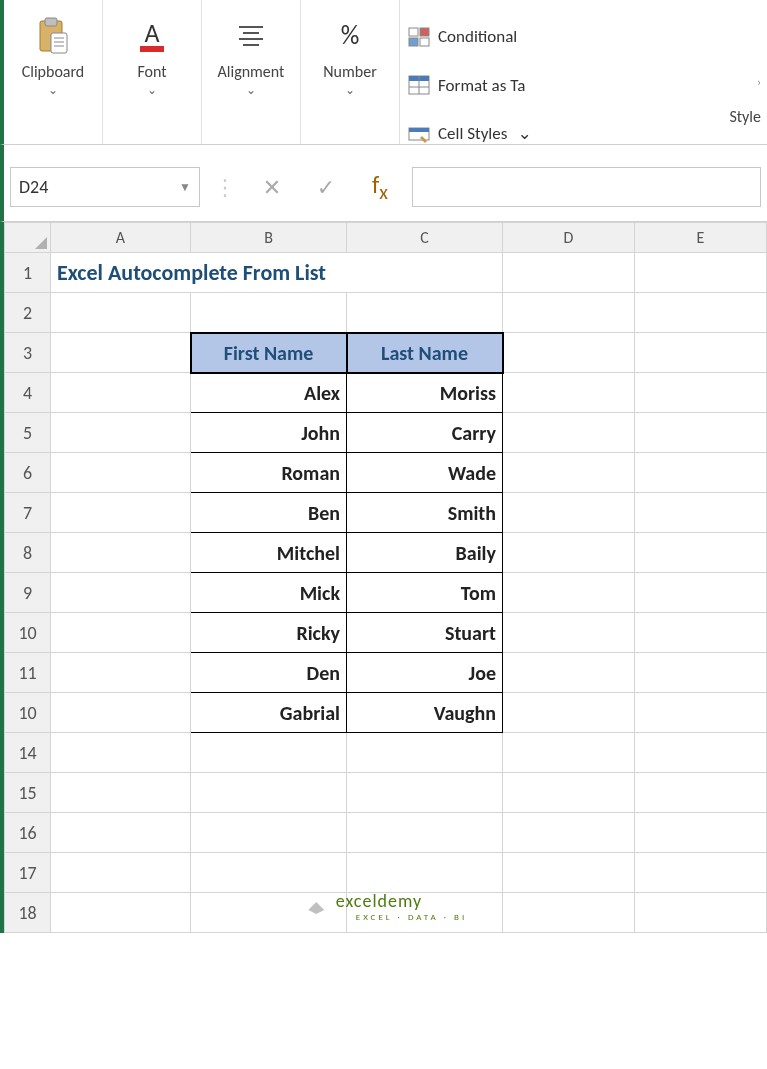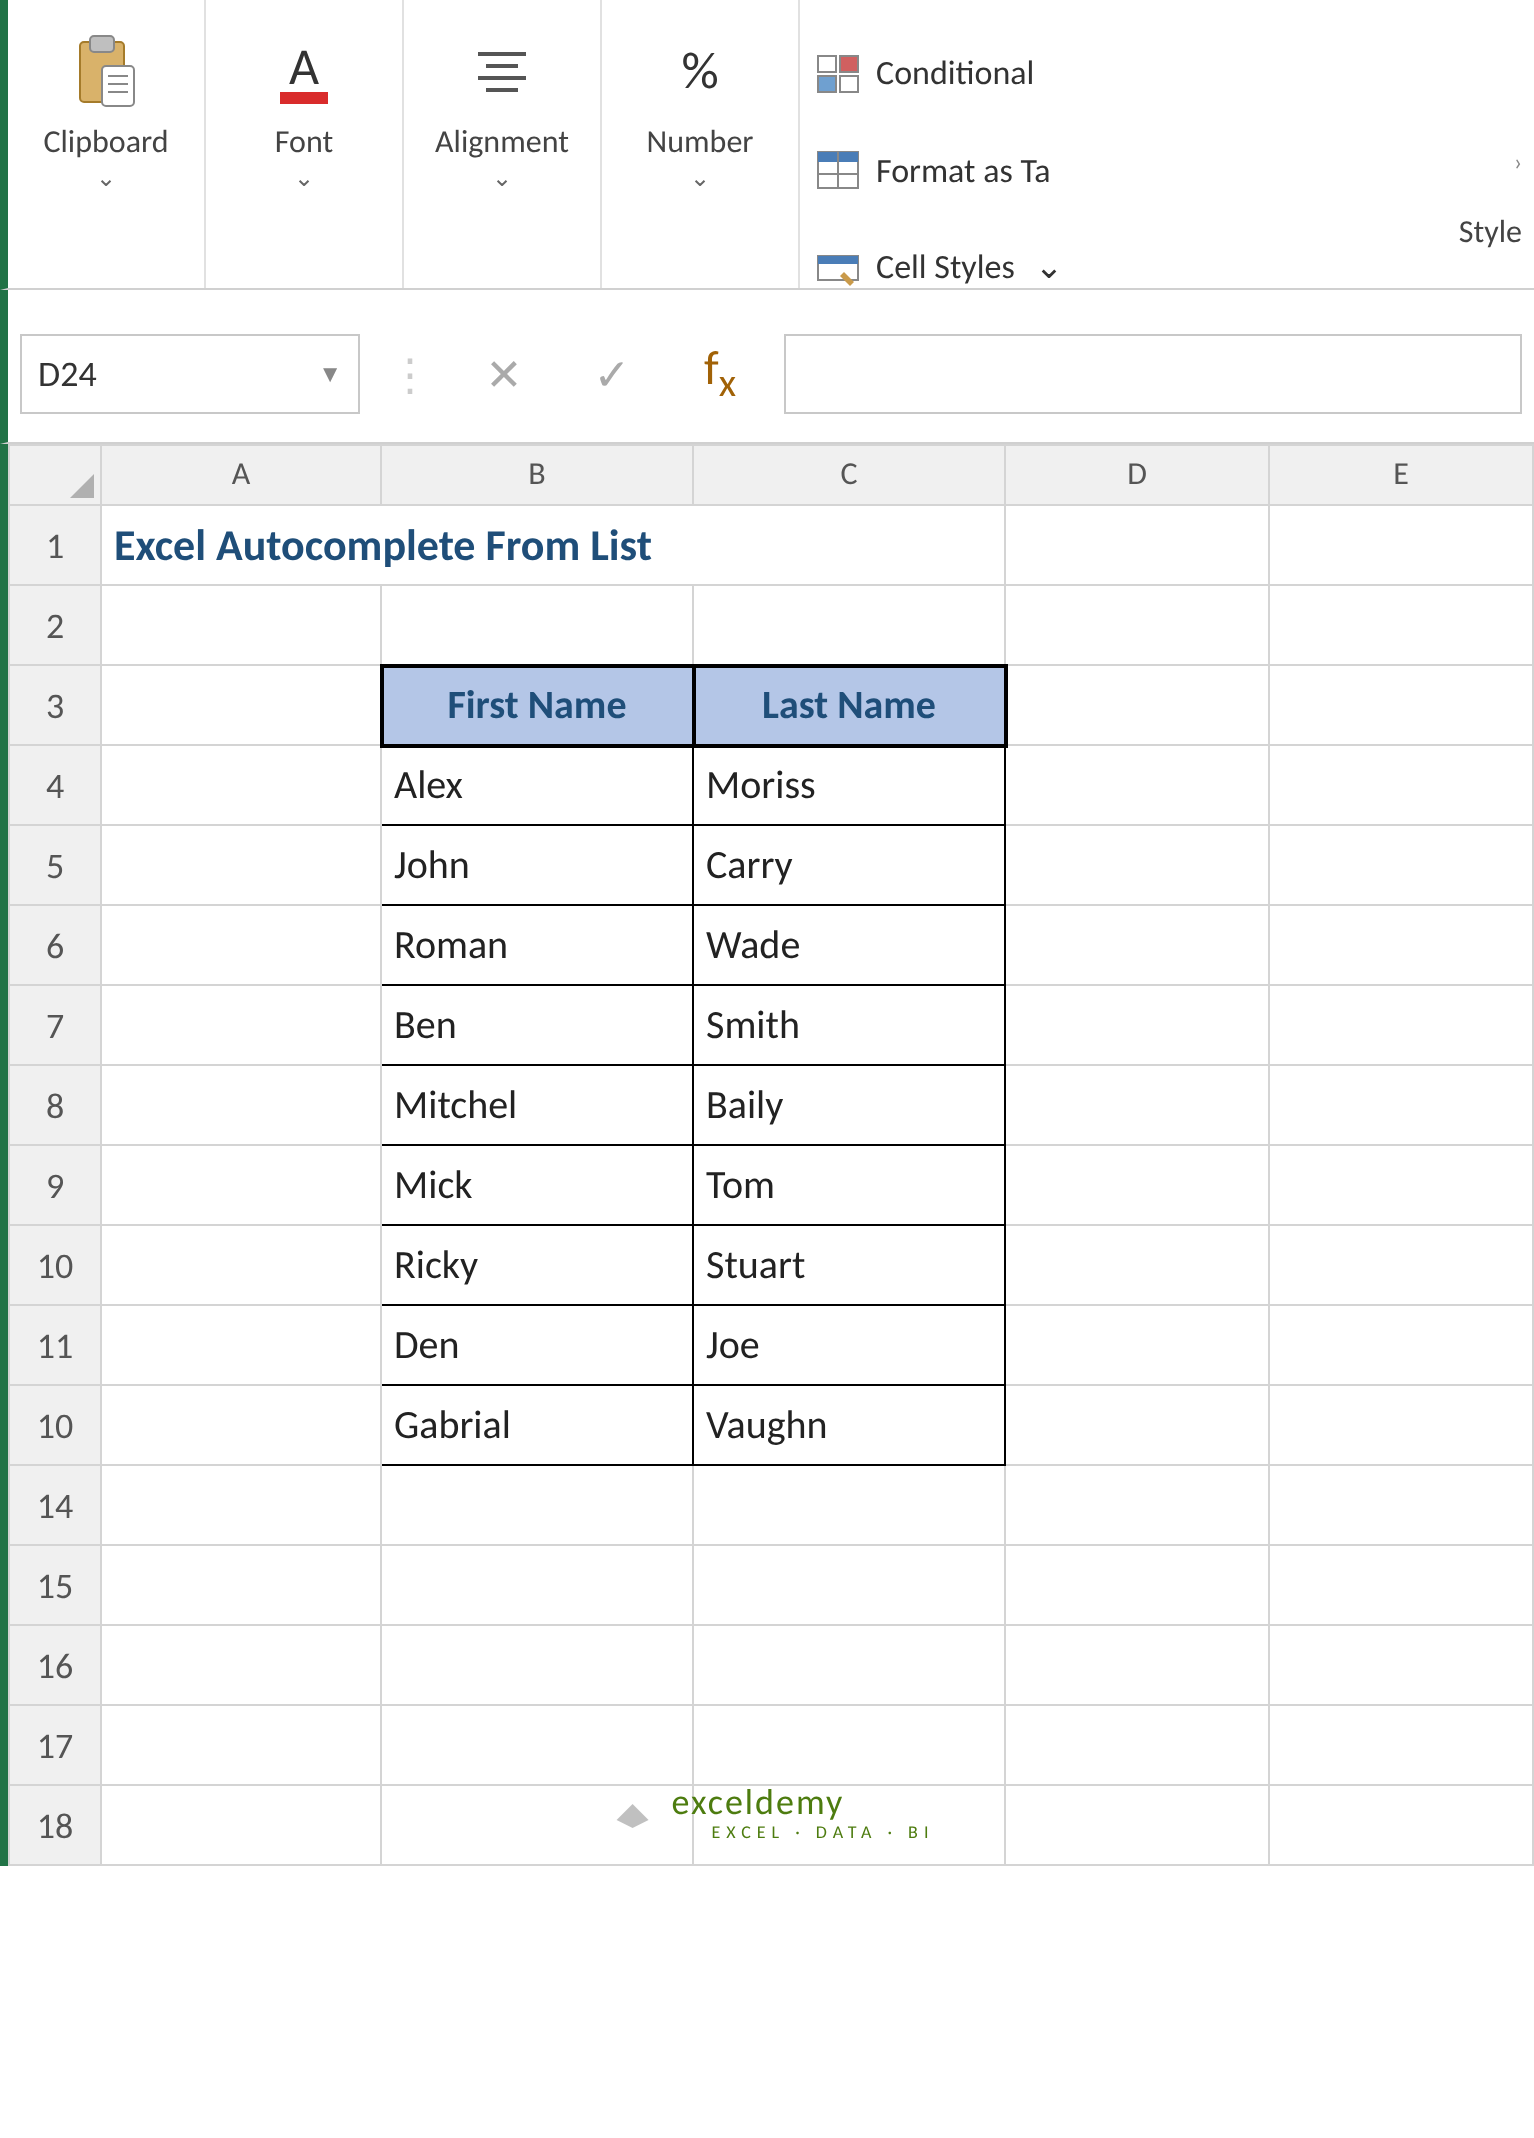--- a/index.html
+++ b/index.html
@@ -13,42 +13,42 @@
   .big-btn .lbl { font-size: 16px; color: #444; text-align: center; line-height: 1.2; margin-top: 2px; }
   .big-btn .chev { color: #666; font-size: 12px; line-height: 1; margin-top: 2px; }
   .styles-col { display: flex; flex-direction: column; justify-content: space-between; padding: 6px 8px 0 8px; gap: 6px; flex: 1; margin-top: 20px; }
   .styles-item { display: flex; align-items: center; gap: 8px; font-size: 17px; color: #333; cursor: pointer; white-space: nowrap; }
   .styles-item .mini-icon { width: 22px; height: 20px; display:flex; align-items:center; justify-content:center; }
   .styles-footer { position: absolute; right: 6px; top: 107px; font-size: 16px; color: #444; }
   .expand-handle { position: absolute; right: 0; top: 62px; width: 16px; height: 40px; display:flex; align-items:center; justify-content:center; color:#888; font-size:12px; cursor:pointer; }
 
   
   .fbar-row { display: flex; align-items: center; gap: 10px; padding: 22px 6px 14px 6px; border-left: 4px solid #217346; border-bottom: 1px solid #d0d0d0; }
-  .namebox { width: 170px; height: 40px; border: 1px solid #c8c8c8; background: #fff; display: flex; align-items: center; padding: 0 8px; font-size: 18px; color: #333; justify-content: space-between; cursor: text; }
+  .namebox { width: 190px; height: 40px; border: 1px solid #c8c8c8; background: #fff; display: flex; align-items: center; padding: 0 8px; font-size: 18px; color: #333; justify-content: space-between; cursor: text; }
   .namebox .drop { color: #888; font-size: 12px; }
   .vsep { color: #ccc; font-size: 22px; padding: 0 4px; }
   .fbtn { width: 44px; height: 40px; display:flex; align-items:center; justify-content:center; color:#aaa; font-size:22px; border:1px solid transparent; cursor:pointer; }
   .fx { color:#a16207; font-size:24px; }
   .formula-input { flex: 1; height: 40px; border: 1px solid #c8c8c8; background:#fff; padding:0 8px; font-size:18px; cursor:text; }
 
   
   .grid-wrap { border-left: 4px solid #217346; position: relative; }
   table.sheet { border-collapse: collapse; table-layout: fixed; }
   .sheet th, .sheet td { border: 1px solid #d4d4d4; background: #fff; }
   .sheet th { background: #f0f0f0; font-weight: normal; color:#555; }
   .colhdr { height: 30px; font-size: 16px; text-align: center; }
   .rowhdr { width: 46px; font-size: 18px; text-align: center; }
   .corner { width: 46px; height: 30px; background:#f0f0f0; position:relative; }
   .corner::after { content:""; position:absolute; right:3px; bottom:3px; width:0; height:0; border-left:12px solid transparent; border-bottom:12px solid #b0b0b0; }
   .cell { height: 40px; font-size: 20px; color:#222; padding: 0 6px; vertical-align: middle; }
 
   
   .title-cell { color:#1f4e79; font-weight:bold; font-size:22px; text-align:left; }
   .hdr-cell { background:#b4c6e7 !important; color:#1f4e79; font-weight:bold; text-align:center; border:2px solid #000 !important; }
-  .data-cell { text-align:left; border:1.5px solid #000 !important; }
+  .data-cell { text-align:right; border:1.5px solid #000 !important;font-weight:bold; }
 
   
   .watermark { position:absolute; left:50%; transform:translateX(-50%); bottom:12px; color:#4d7c0f; font-size:18px; letter-spacing:1px; display:flex; align-items:center; gap:8px; pointer-events:none; }
   .watermark .sub { font-size:9px; letter-spacing:3px; display:block; line-height:1;padding-left:20px; }
 </style>
 </head>
 <body>
 
 <div class="ribbon">
 

